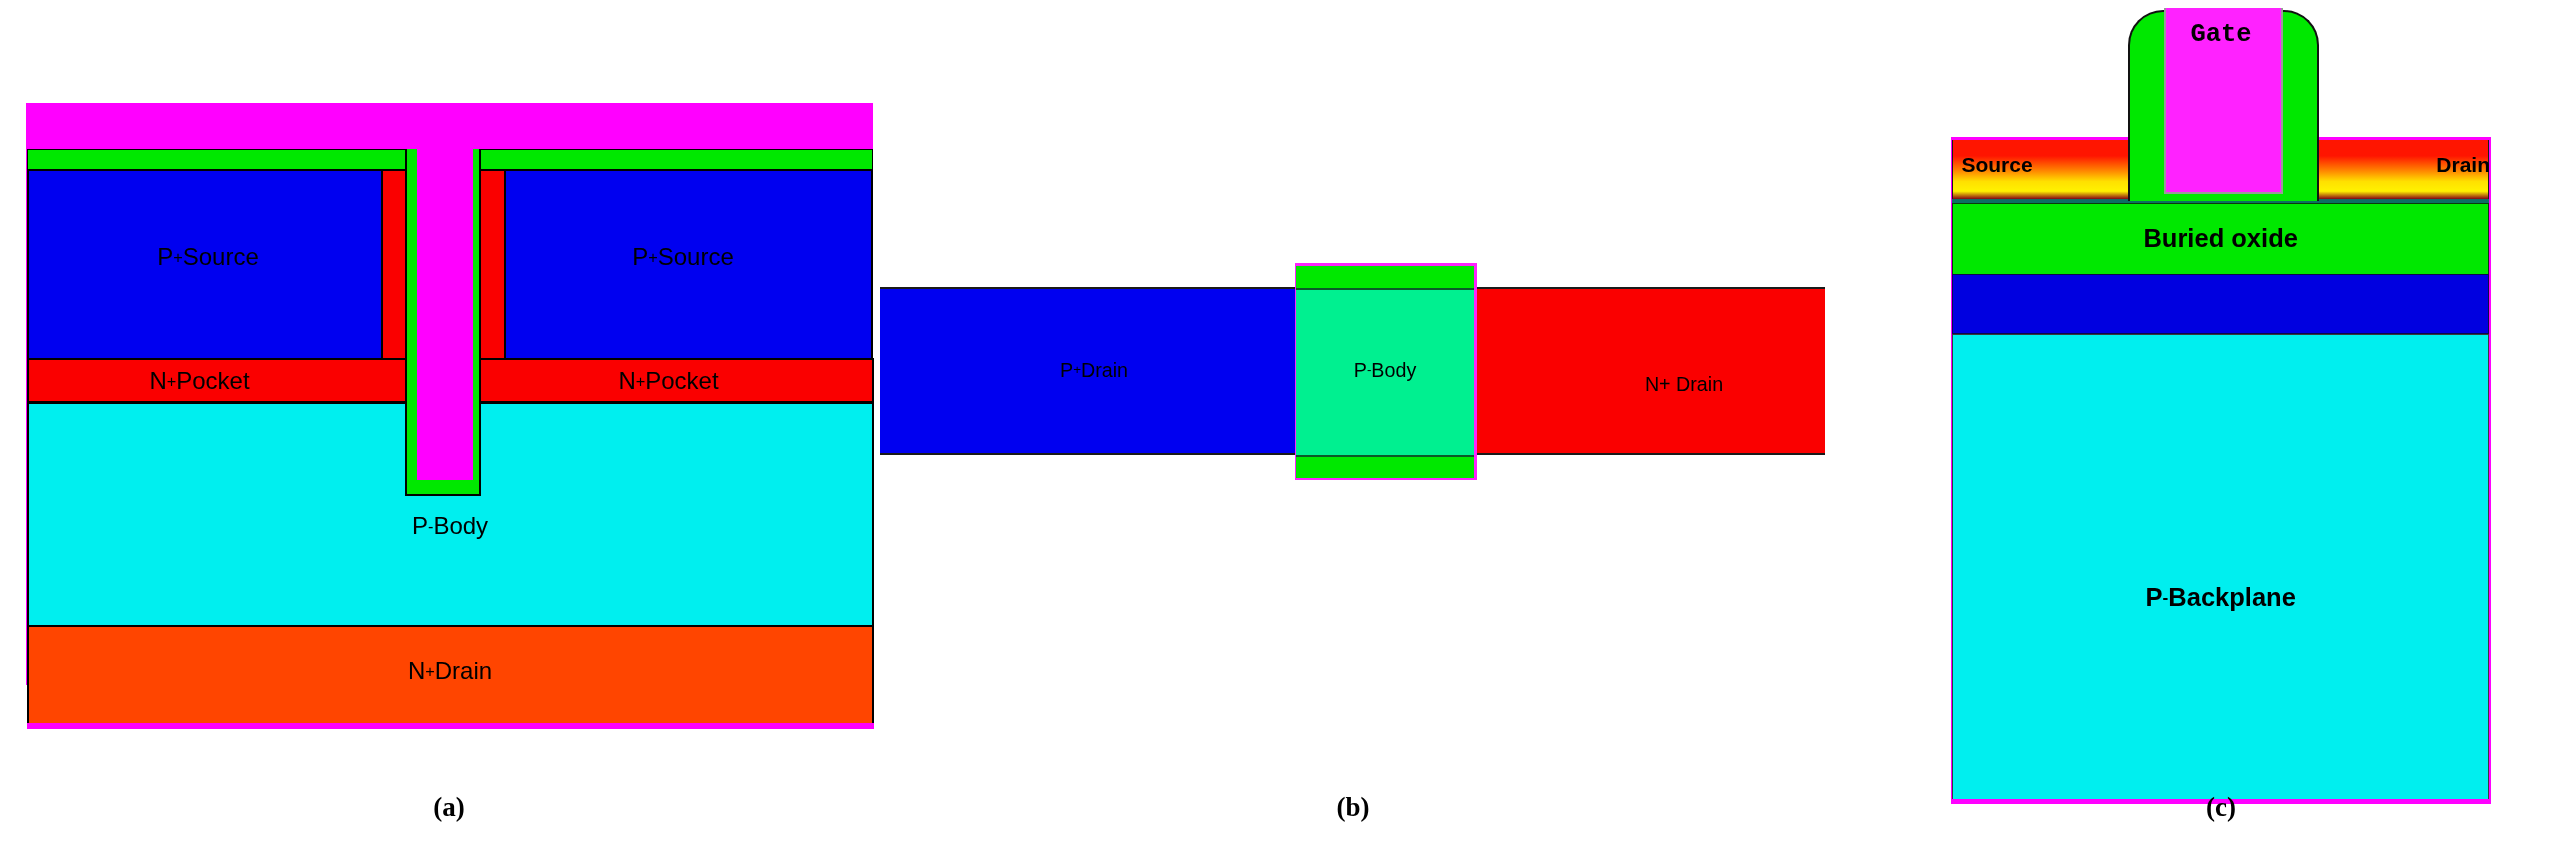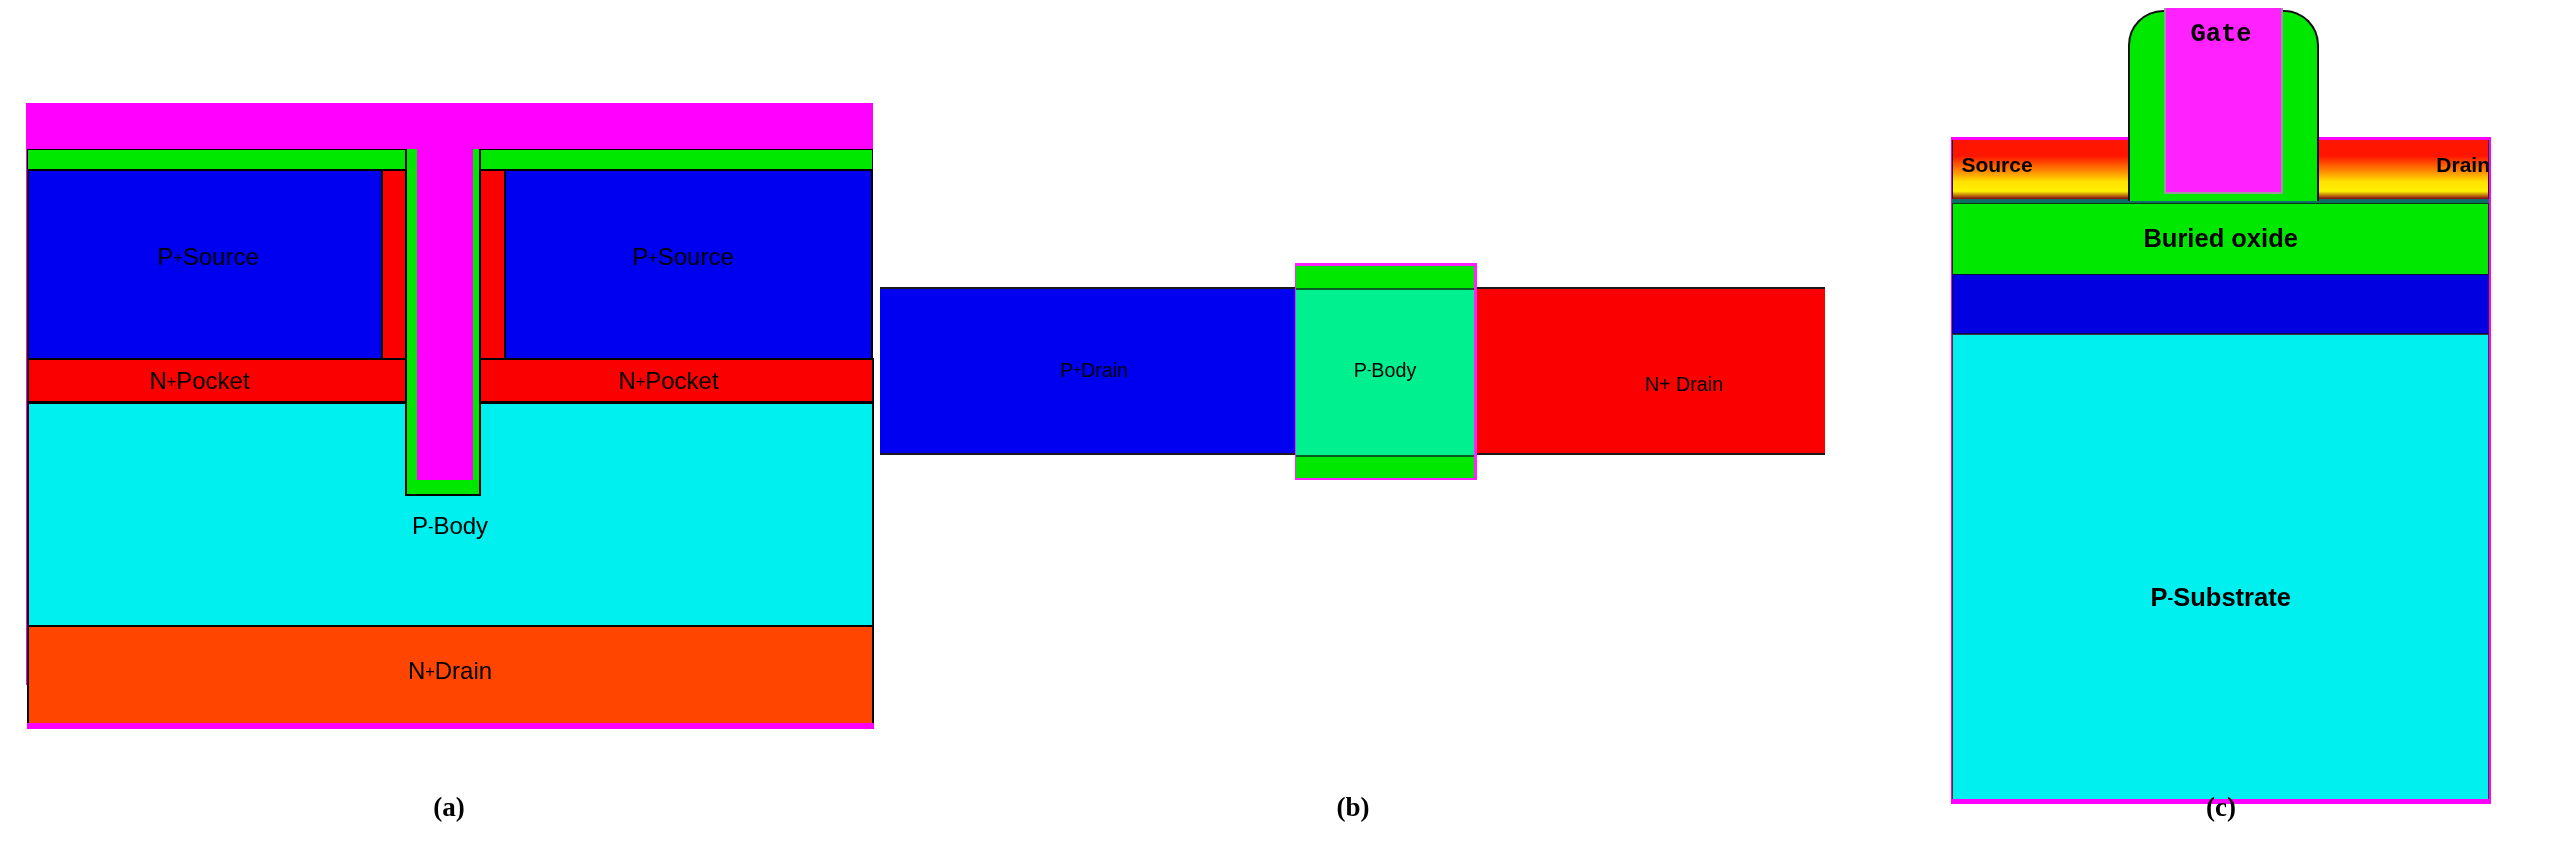--- a/index.html
+++ b/index.html
@@ -242,20 +242,20 @@
     <div class="lbl c-lbl-sm" style="left:10.4px;top:151px;width:145px;height:28px;justify-content:flex-start;">Source</div>
 
     <div class="lbl c-lbl-sm" style="left:400px;top:151px;width:139px;height:28px;justify-content:flex-end;">Drain</div>
 
     <div class="lbl c-lbl" style="left:1.2px;top:221px;width:537px;height:34px;">Buried oxide</div>
 
 
     <div class="lbl c-lbl" style="left:1.2px;top:579px;width:537px;height:36px;">
       <span>P</span>
         <sup>-</sup>
-        <span> Substrate</span>
+        <span> Backplane</span>
     </div>
 
     <div class="caption" style="left:183px;top:787px;width:174px;height:41px;">(c)</div>
   </div>
 
 </div>
 
 
 </body></html>

